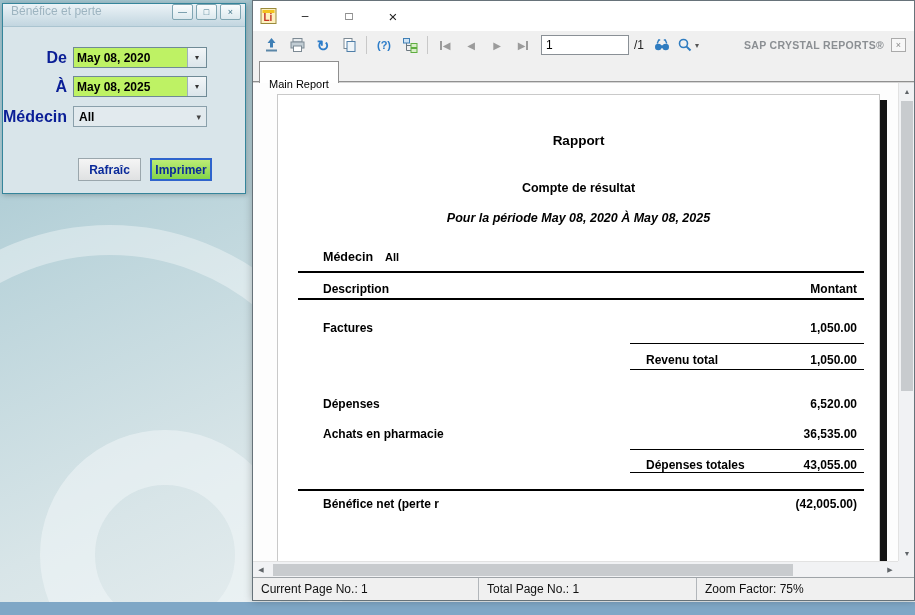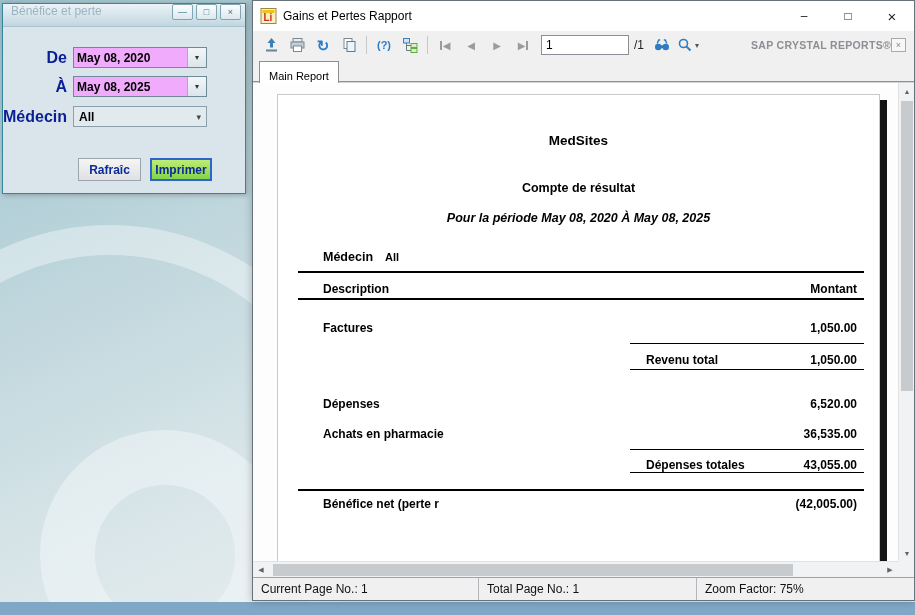--- a/index.html
+++ b/index.html
@@ -21,21 +21,21 @@
     background:linear-gradient(#ecf3f7,#c2d6e0); border-bottom:1px solid #aac4d0; }
   .dlg-title { flex:1; font-size:12px; color:#9db4c0; }
   .dlg-btn { width:21px; height:16px; margin-left:3px; display:flex; align-items:center; justify-content:center;
     font-size:9px; line-height:1; color:#3f7488; background:linear-gradient(#fbfdfe,#dce9ee);
     border:1px solid #7fa5b2; border-radius:2px; }
   .dlg-body { position:relative; height:167px; }
   .dlg-row { position:absolute; left:0; width:100%; display:flex; align-items:center; }
   .row-from { top:20px; } .row-to { top:49px; } .row-medecin { top:79px; }
   .dlg-label { width:64px; text-align:right; margin-right:6px; font-size:16px; font-weight:bold; color:#0a1e96; }
   .datebox { display:flex; width:134px; height:21px; border:1px solid #6f8a96; background:#fff; }
-  .datebox input { flex:1; min-width:0; border:none; outline:none; background:#f0abfc;
+  .datebox input { flex:1; min-width:0; border:none; outline:none; background:#bef264;
     font:bold 12px "Liberation Sans",sans-serif; padding:0 3px; }
   .date-drop { width:19px; display:flex; align-items:center; justify-content:center;
     background:linear-gradient(#f2f6f8,#dbe5ea); border-left:1px solid #9fb2bb; font-size:8px; color:#333; }
   .combo { display:flex; align-items:center; width:134px; height:21px; border:1px solid #8aa0ab;
     background:#e2eaee; padding:0 5px; }
   .combo-value { flex:1; font-size:12px; font-weight:bold; color:#000; }
   .combo-arrow { font-size:9px; color:#444; }
   .dlg-buttons { position:absolute; left:0; top:131px; width:100%; display:flex; justify-content:flex-end;
     gap:9px; padding-right:33px; }
   .btn { height:23px; font:bold 12px "Liberation Sans",sans-serif; color:#0a2a9a; }
@@ -56,28 +56,28 @@
   .tbtn { height:24px; min-width:24px; display:flex; align-items:center; justify-content:center; margin:0 1px; }
   .tsep { width:1px; height:18px; background:#c8c8c8; margin:0 4px; }
   .icon-refresh { font-size:15px; font-weight:bold; color:#2c7cc9; line-height:1; }
   .icon-help { font-size:11px; font-weight:bold; color:#2c7cc9; }
   .nav { color:#9b9b9b; font-size:10px; display:flex; align-items:center; gap:1px; }
   .nav .bar { width:2px; height:9px; background:#9b9b9b; display:inline-block; }
   .page-input { width:88px; height:20px; border:1px solid #8a9096; background:#fff;
     font:12px "Liberation Sans",sans-serif; padding:0 4px; margin:0 5px; }
   .page-total { font-size:12px; color:#222; margin-right:5px; }
   .zoom-arrow { font-size:8px; color:#555; margin-left:2px; }
-  .brand { margin-left:auto; display:flex; align-items:center; padding-right:3px; }
+  .brand { margin-left:auto; display:flex; align-items:center; gap:7px; padding-right:3px; }
   .brand-text { font-size:10.5px; font-weight:bold; color:#8b8f93; letter-spacing:.3px; white-space:nowrap; }
   .brand-close { width:15px; height:14px; border:1px solid #aaa; background:#f7f7f7; color:#888;
     font-size:9px; display:flex; align-items:center; justify-content:center; }
 
   .tabbar { height:23px; background:#f0f0f0; border-bottom:1px solid #8f8f8f; position:relative; }
   .tab { position:absolute; left:6px; top:2px; height:22px; background:#fff; border:1px solid #8f8f8f;
-    border-bottom:none; padding:8px 9px 0; font-size:11px; z-index:1; }
+    border-bottom:none; padding:16px 9px 0; font-size:11px; z-index:1; }
 
   .viewport { position:absolute; left:0; right:0; top:81px; bottom:23px; background:#fdfdfd; overflow:hidden;
     border-top:1px solid #d5d5d5; }
   .page { position:absolute; left:24px; top:11px; width:603px; height:620px; background:#fff;
     border:1px solid #c9c9c9; box-shadow:7px 6px 0 0 #141414; }
 
   .rpt { position:absolute; font-weight:bold; color:#000; font-size:12px; white-space:nowrap; }
   .rpt-center { left:0; width:100%; text-align:center; }
   .company { top:38px; font-size:13.5px; }
   .rpt-title { top:86px; font-size:12.5px; }
@@ -160,21 +160,20 @@
     </div>
   </div>
 
   <div class="window">
     <div class="titlebar">
       <svg class="app-icon" viewBox="0 0 16 16">
         <rect x="0.5" y="0.5" width="15" height="15" fill="#fdf0c0" stroke="#9a8a3a"></rect>
         <rect x="2" y="2" width="12" height="3" fill="#f2c21f"></rect>
         <text x="3" y="13" font-size="10" font-weight="bold" fill="#c23323" font-family="Liberation Sans, sans-serif">Li</text>
       </svg>
-      <span class="title-text">Gains et Pertes Rapport</span>
       <span class="win-btn">–</span>
       <span class="win-btn">□</span>
       <span class="win-btn close">×</span>
     </div>
 
     <div class="toolbar">
       <span class="tbtn">
         <svg width="17" height="16" viewBox="0 0 17 16">
           <path d="M3 13.5 H14" stroke="#5b87a8" stroke-width="2" fill="none"></path>
           <path d="M8.5 1 L12.5 6 H10 V10.5 H7 V6 H4.5 Z" fill="#3f7fb5"></path>
@@ -245,21 +244,21 @@
         <span class="brand-close">×</span>
       </span>
     </div>
 
     <div class="tabbar">
       <span class="tab">Main Report</span>
     </div>
 
     <div class="viewport">
       <div class="page">
-        <div class="rpt rpt-center company">MedSites</div>
+        <div class="rpt rpt-center company">Rapport</div>
         <div class="rpt rpt-center rpt-title">Compte de résultat</div>
         <div class="rpt rpt-center rpt-period">Pour la période May 08, 2020 À May 08, 2025</div>
 
         <div class="filter-row">
           <span class="filter-label">Médecin</span>
           <span class="filter-value">All</span>
         </div>
 
         <div class="hline l1"></div>
         <div class="rpt colhdr-desc">Description</div>

